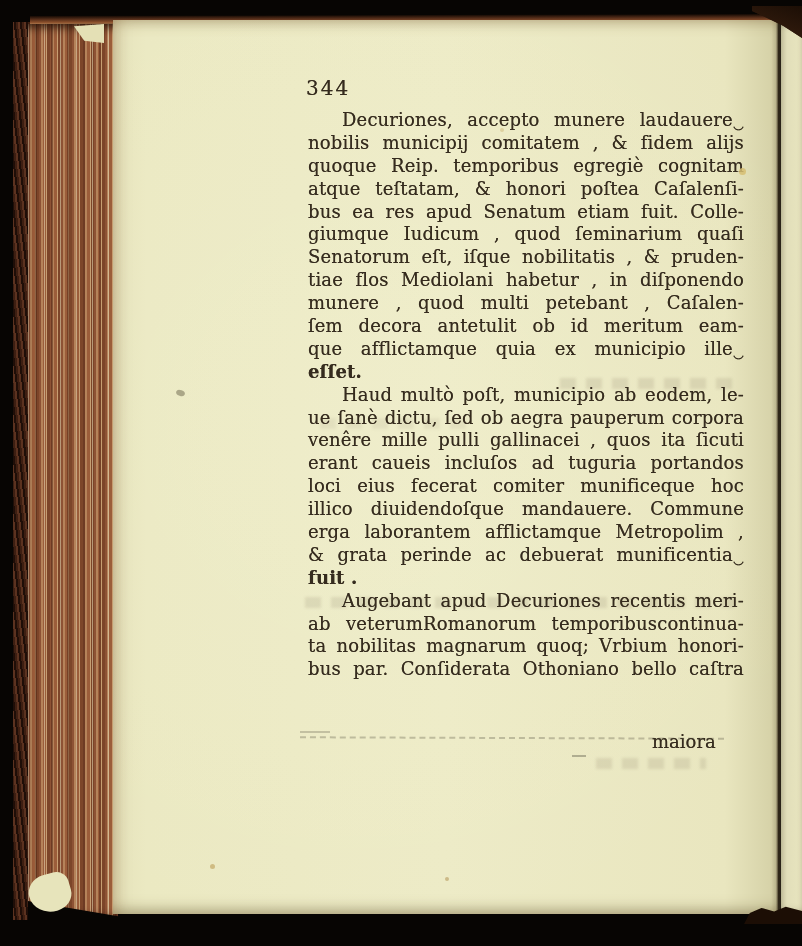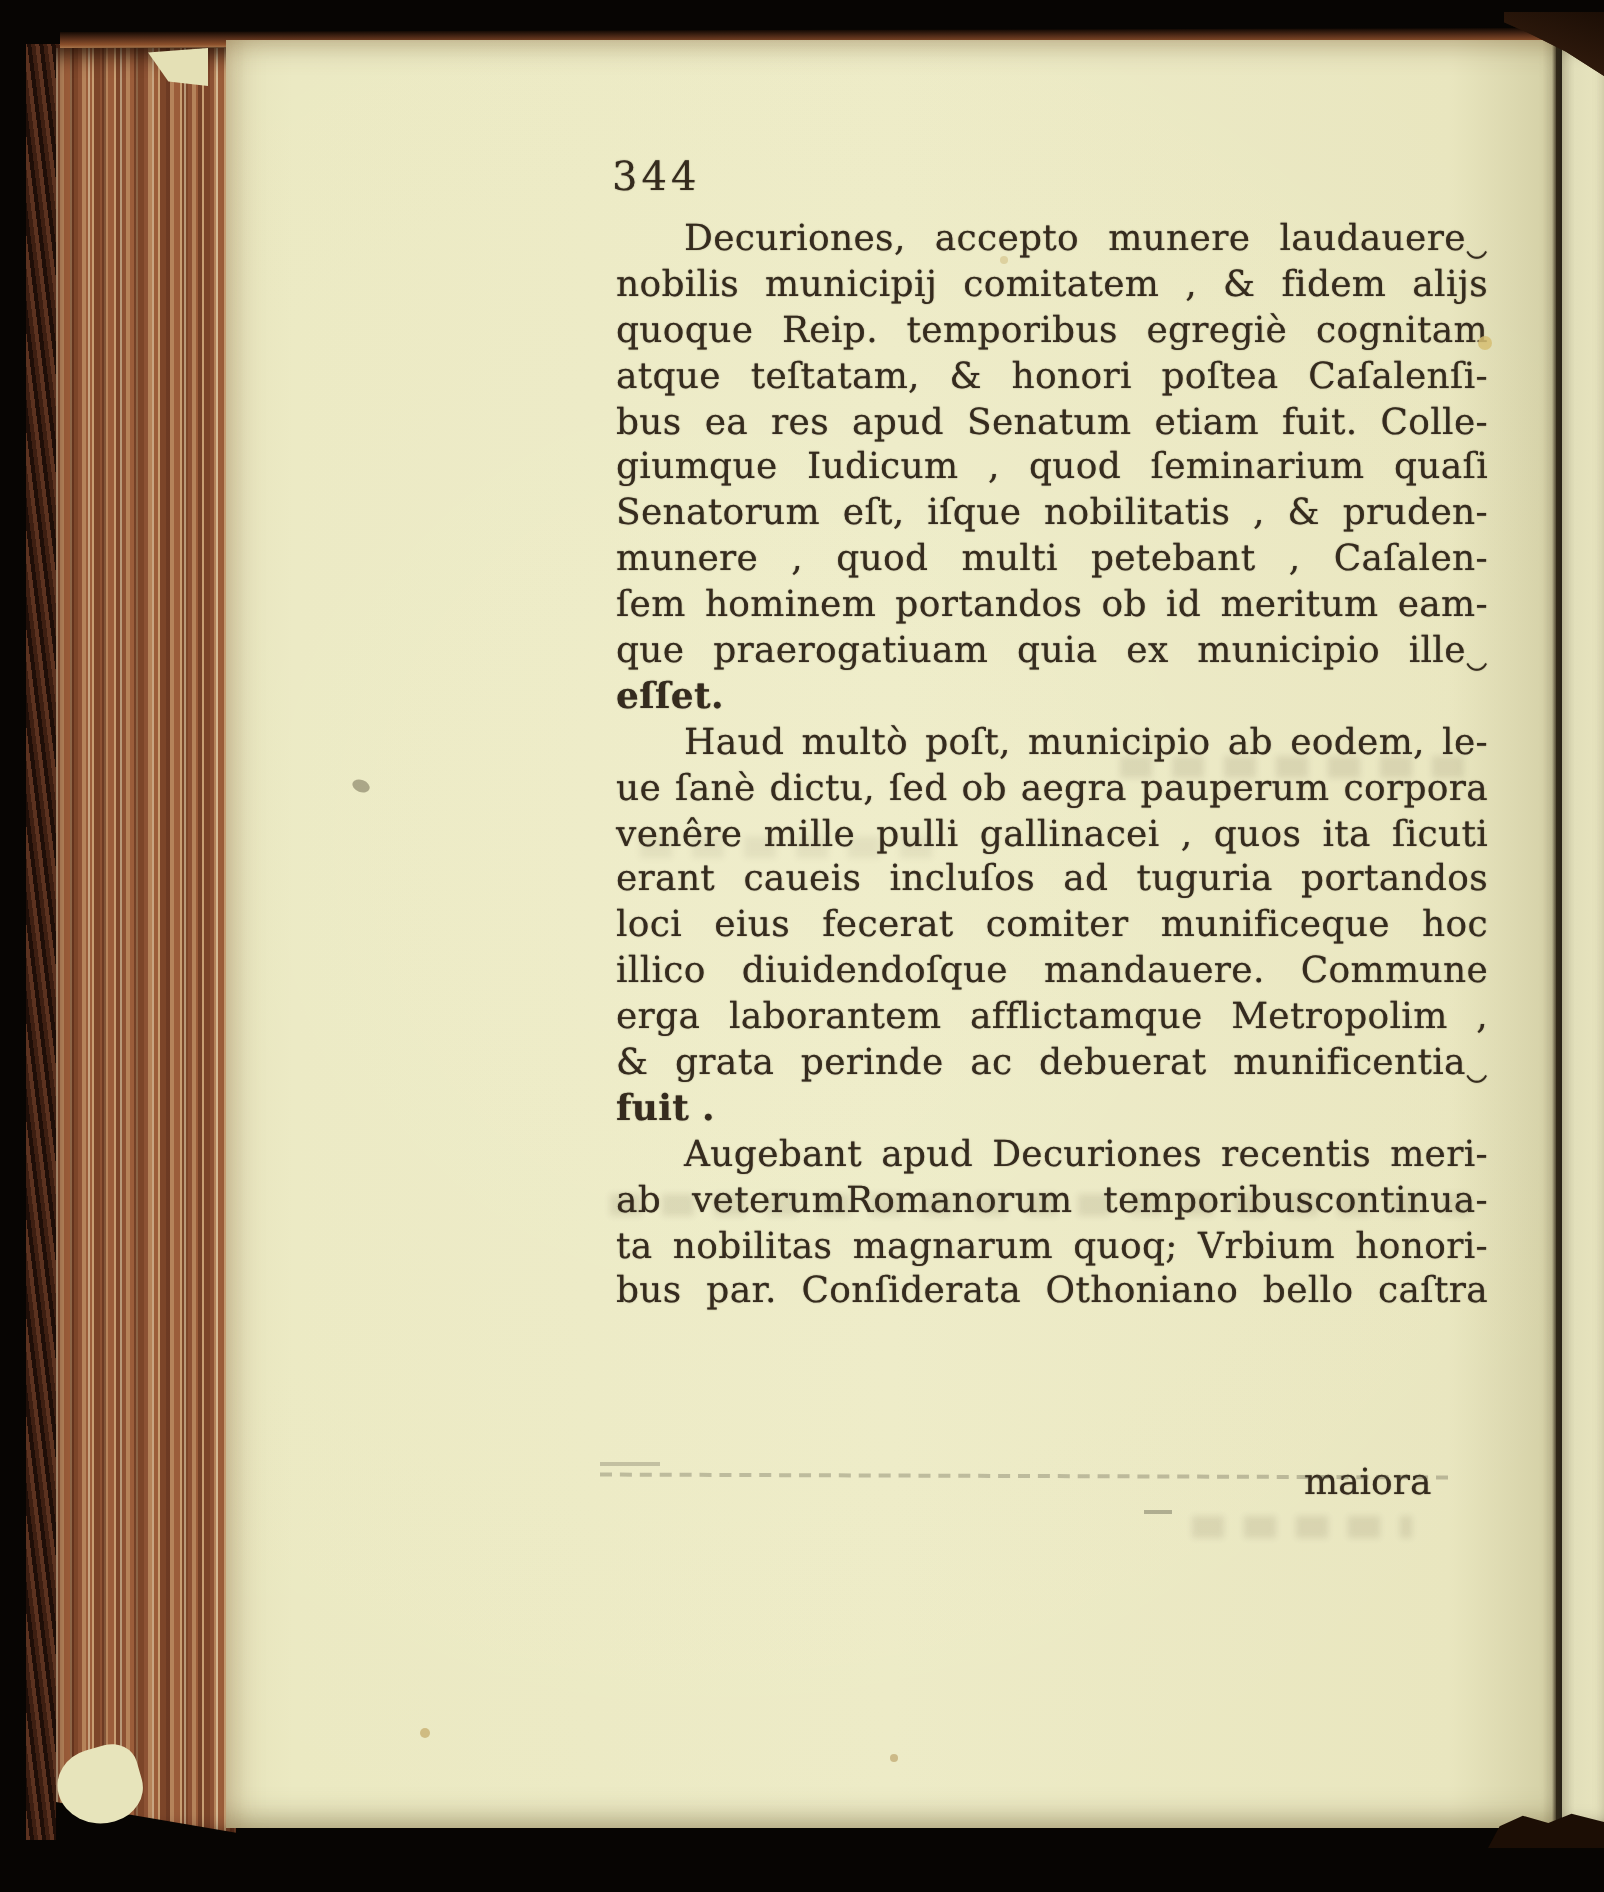--- a/index.html
+++ b/index.html
@@ -160,23 +160,24 @@
   <div class="page-number">344</div>
 
   <div class="textblock">
     <div class="line indent">Decuriones, accepto munere laudauere‿</div>
     <div class="line">nobilis municipij comitatem , &amp; fidem alijs</div>
     <div class="line">quoque Reip. temporibus egregiè cognitam</div>
     <div class="line">atque teſtatam, &amp; honori poſtea Caſalenſi-</div>
     <div class="line">bus ea res apud Senatum etiam fuit. Colle-</div>
     <div class="line">giumque Iudicum , quod ſeminarium quaſi</div>
     <div class="line">Senatorum eſt, iſque nobilitatis , &amp; pruden-</div>
+    <div class="line">tiae flos Mediolani habetur , in diſponendo</div>
     <div class="line">munere , quod multi petebant , Caſalen-</div>
-    <div class="line">ſem hominem portandos ob id meritum eam-</div>
-    <div class="line">que praerogatiuam quia ex municipio ille‿</div>
+    <div class="line">ſem decora antetulit ob id meritum eam-</div>
+    <div class="line">que afflictamque quia ex municipio ille‿</div>
     <div class="line short">eſſet.</div>
 
     <div class="line indent">Haud multò poſt, municipio ab eodem, le-</div>
     <div class="line">ue ſanè dictu, ſed ob aegra pauperum corpora</div>
     <div class="line">venêre mille pulli gallinacei , quos ita ſicuti</div>
     <div class="line">erant caueis incluſos ad tuguria portandos</div>
     <div class="line">loci eius fecerat comiter munificeque hoc</div>
     <div class="line">illico diuidendoſque mandauere. Commune</div>
     <div class="line">erga laborantem afflictamque Metropolim ,</div>
     <div class="line">&amp; grata perinde ac debuerat munificentia‿</div>

